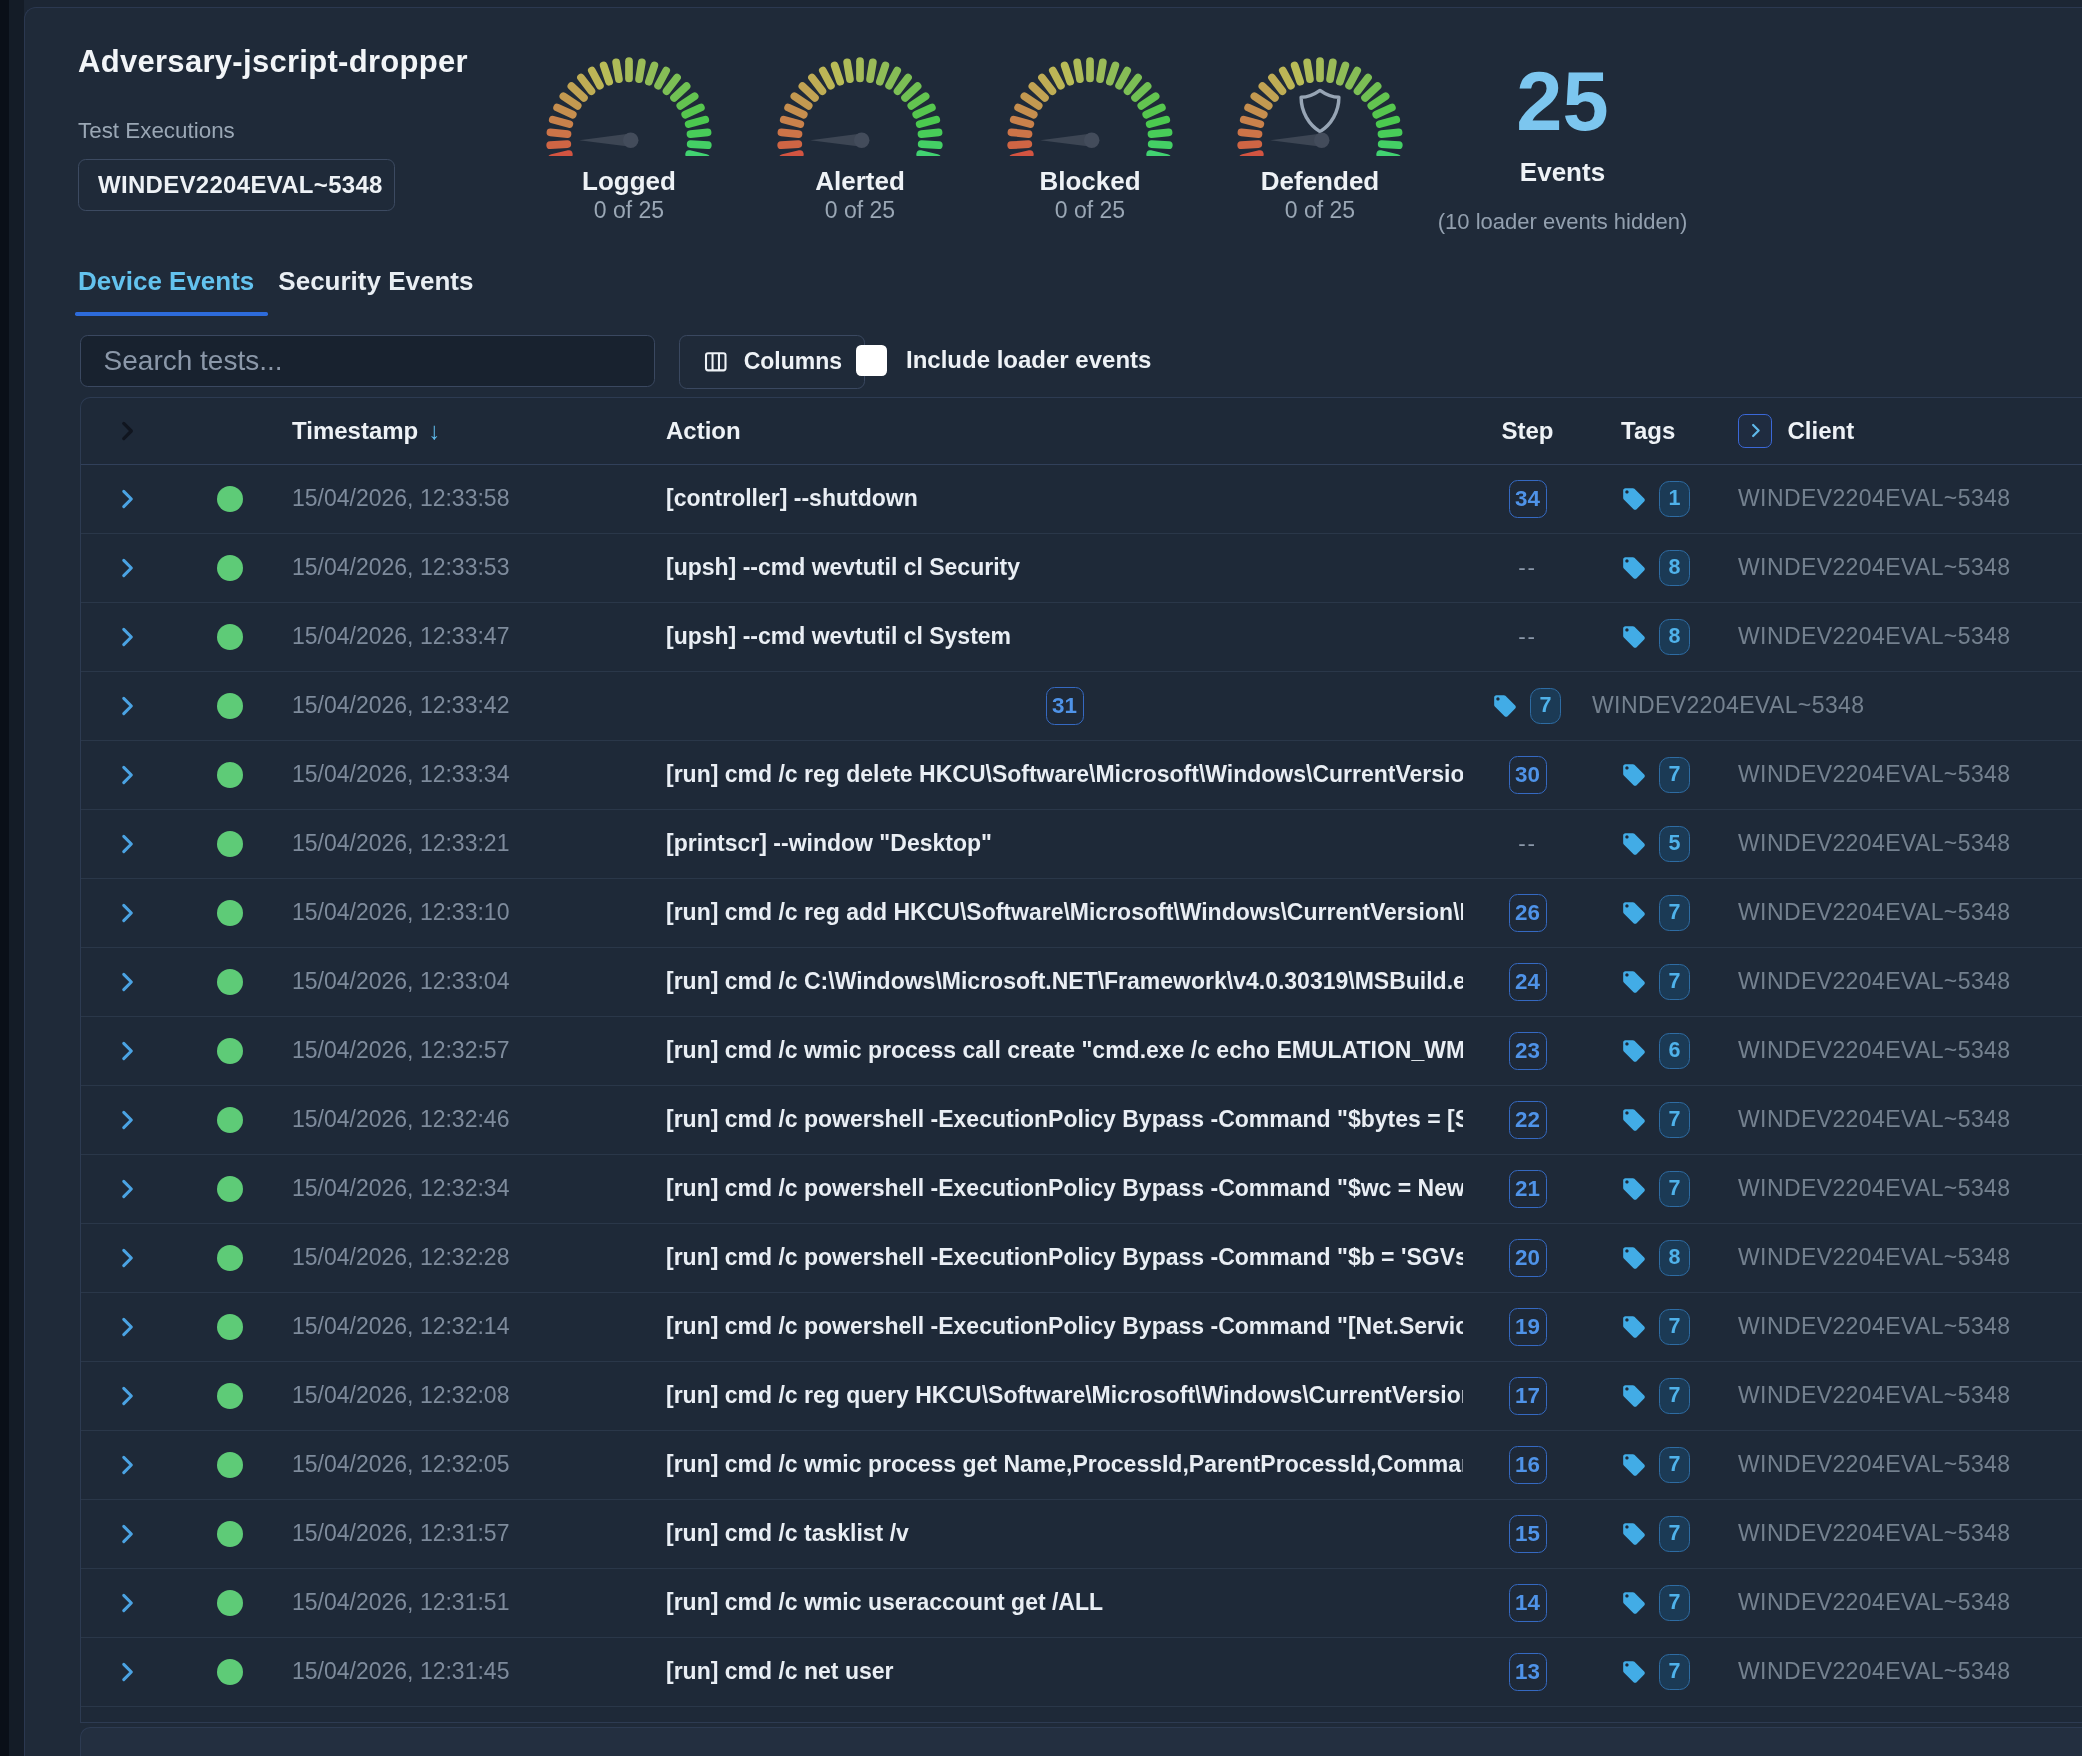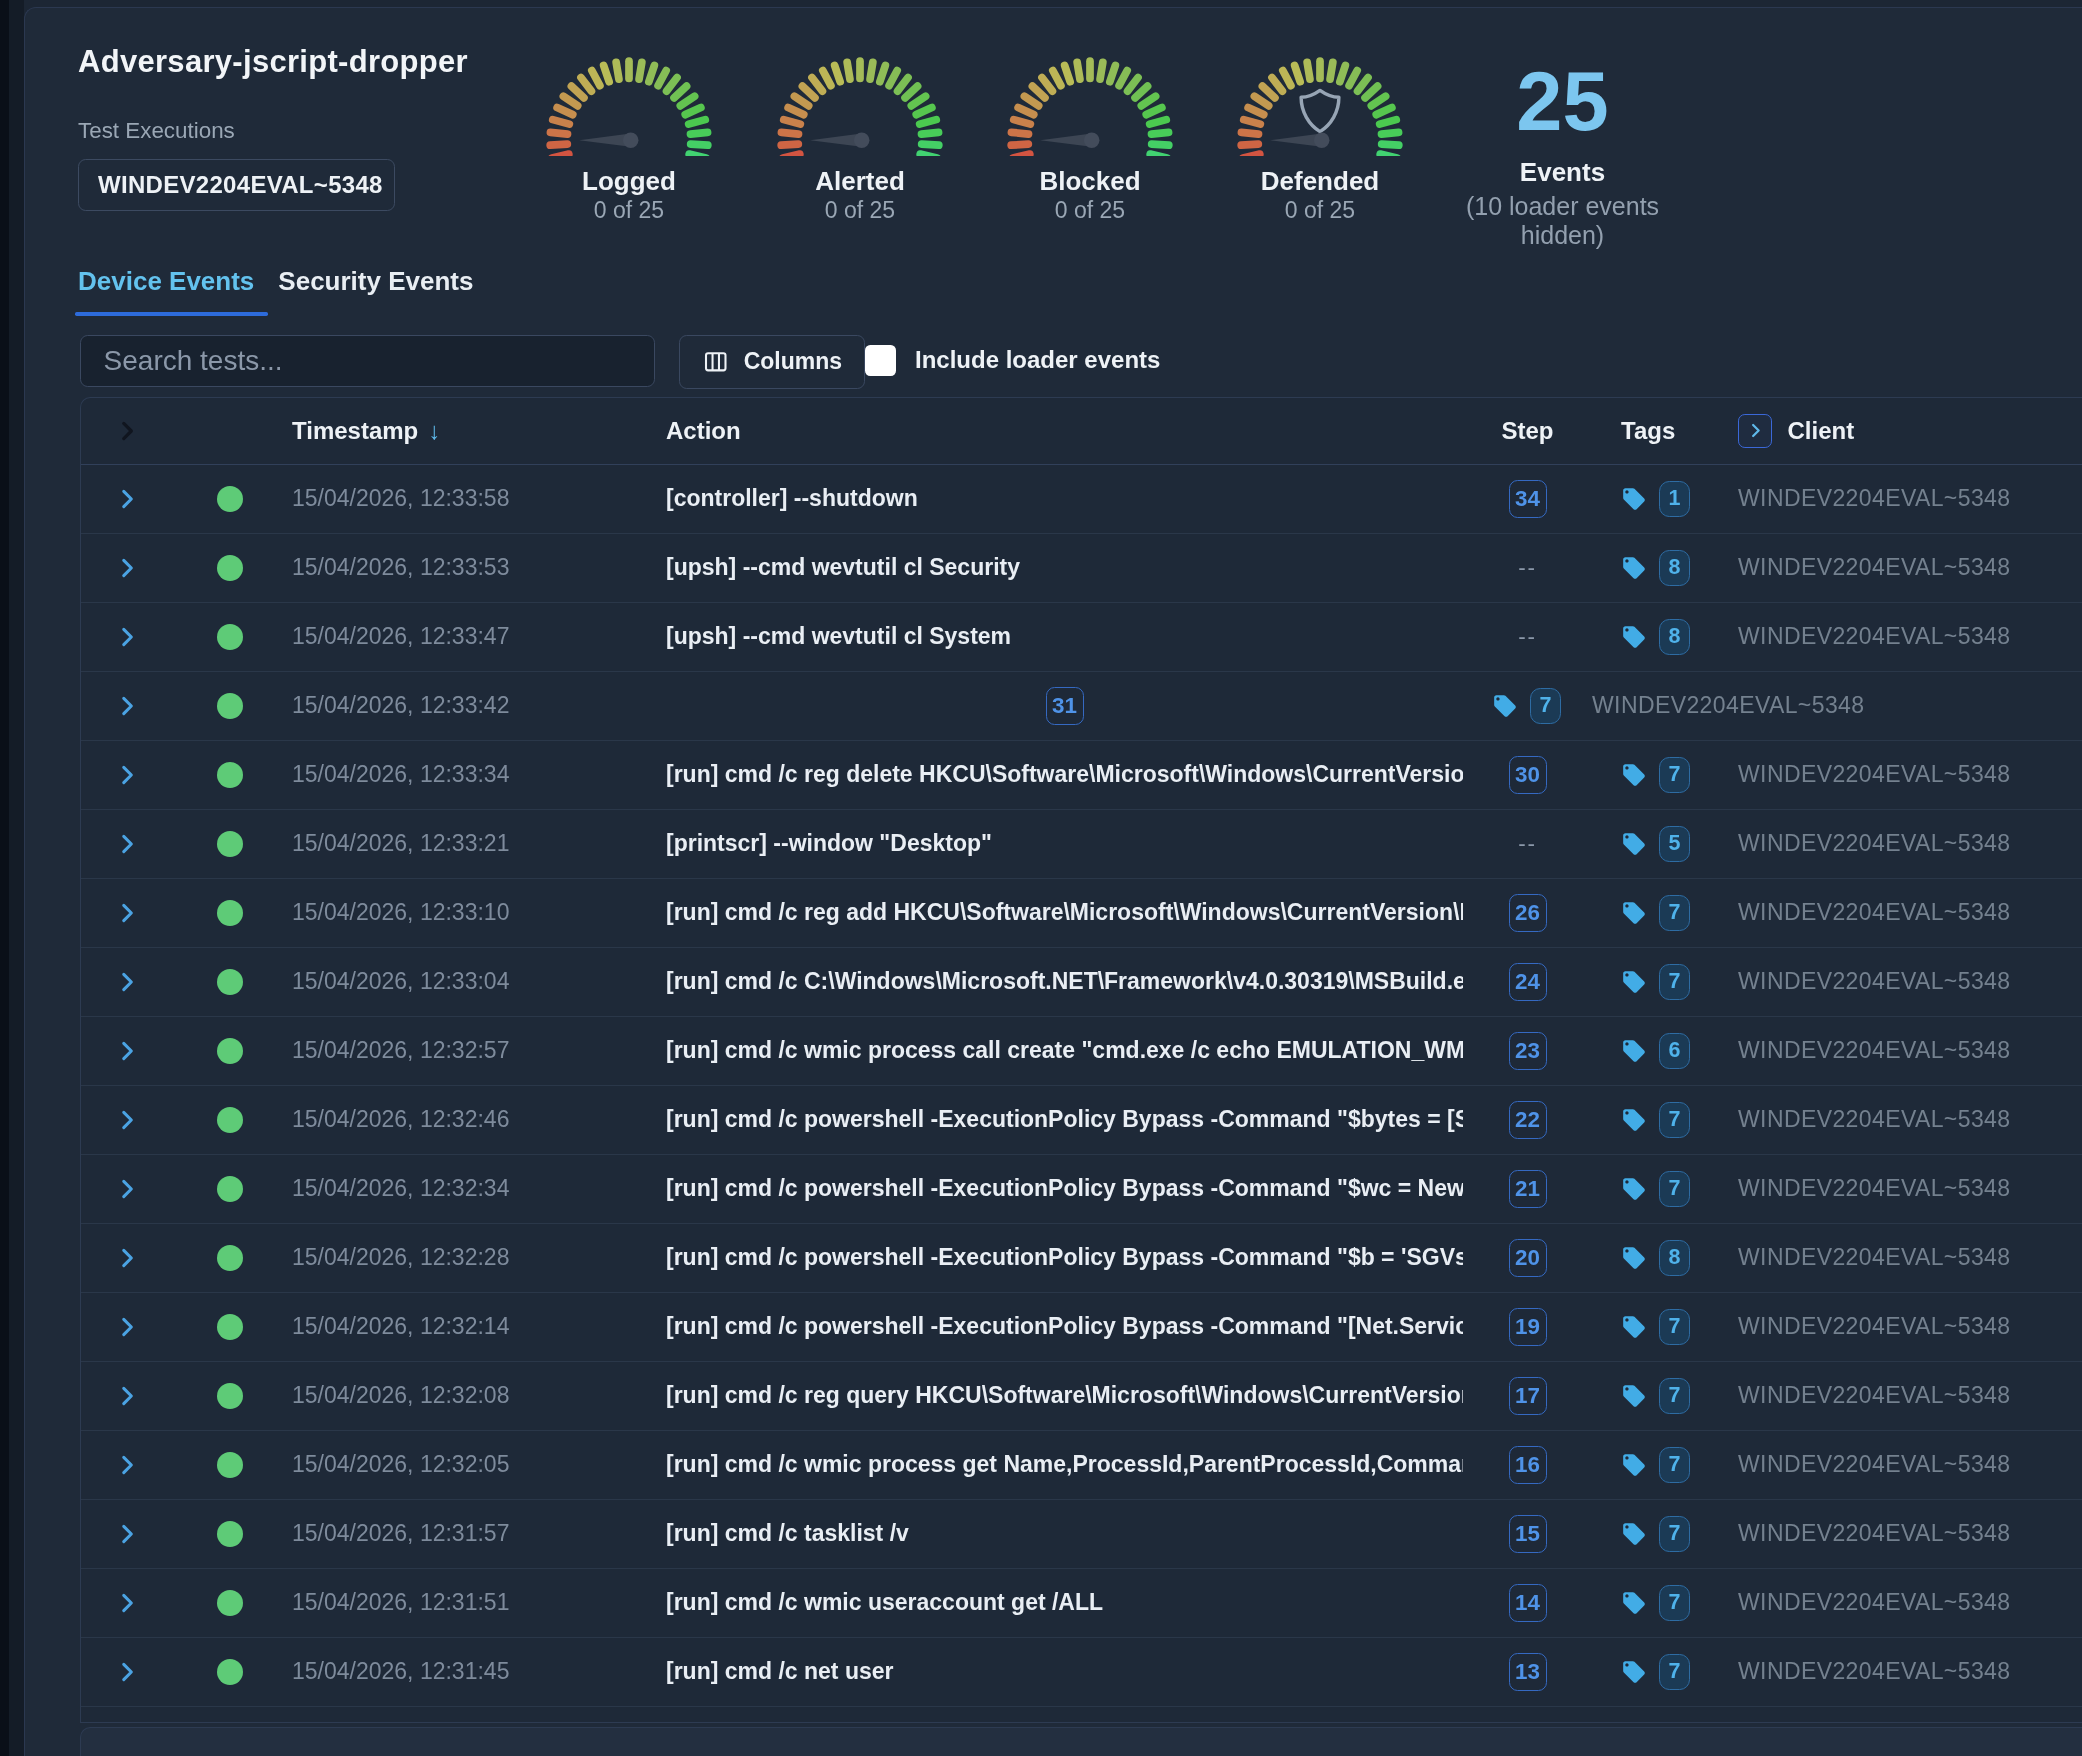--- a/index.html
+++ b/index.html
@@ -27,42 +27,42 @@
   .exec-select .val{font-size:24px;font-weight:700;color:#eef2f6;letter-spacing:0.3px;}
   .chev-down{width:22.4px;height:22.4px;}
   
   .gauge{position:absolute;top:34px;width:206px;text-align:center;}
   .gauge svg.dial{width:206px;height:114px;display:block;}
   .gauge .glabel{margin-top:10.3px;font-size:26px;font-weight:700;color:#eef2f6;}
   .gauge .gvalue{margin-top:0;font-size:23px;color:#9aa7b5;}
   .events-summary{position:absolute;top:52px;width:275px;text-align:center;}
   .events-count{font-size:83px;line-height:83px;font-weight:700;color:#7cc6ef;}
   .events-label{margin-top:13.8px;font-size:26px;font-weight:700;color:#eef2f6;}
-  .events-note{margin-top:4px;font-size:25px;color:#93a0af;}
+  .events-note{margin-top:21px;font-size:22px;color:#93a0af;}
   
   .tabs{position:absolute;left:53px;top:258px;display:flex;gap:24px;text-align:center;}
   .tab{font-size:26px;font-weight:700;color:#e9eef3;padding-bottom:19px;cursor:pointer;position:relative;}
   .tab.active{color:#63c2ee;}
   .tab.active::after{content:"";position:absolute;left:-3.4px;right:-13.8px;bottom:0;height:4.3px;background:#2d6bdb;border-radius:1.7px;}
   
   .search-box{
     position:absolute;left:55px;top:327px;width:575px;height:52px;background:#18222f;border:0.9px solid #3a4860;border-radius:7.7px;
     display:flex;align-items:center;padding:0 20.6px;box-sizing:border-box;
   }
   .search-box input{
     background:transparent;border:0;outline:0;width:100%;font-size:28px;color:#dfe6ee;
     font-family:"Liberation Sans","DejaVu Sans",sans-serif;
   }
   .search-box input::placeholder{color:#8b98a9;opacity:1;}
   .columns-btn{
     position:absolute;left:654px;top:327px;height:52px;padding:0 22.4px;border:0.9px solid #3a4860;border-radius:7.7px;
     display:flex;align-items:center;gap:13.8px;cursor:pointer;background:transparent;
   }
   .columns-btn .lbl{font-size:23px;font-weight:600;color:#eef2f6;}
-  .loader-toggle{position:absolute;left:831px;top:337px;display:flex;align-items:center;gap:19px;cursor:pointer;margin-left:9px;}
+  .loader-toggle{position:absolute;left:831px;top:337px;display:flex;align-items:center;gap:19px;cursor:pointer;}
   .checkbox{width:31px;height:31px;background:#ffffff;border-radius:5.2px;}
   .loader-toggle .lbl{font-size:24px;font-weight:600;color:#eef2f6;}
   
   .table-card{
     position:absolute;left:55px;top:389px;right:0;bottom:34px;
     border:0.9px solid #2d3b52;border-right:0;border-radius:10.3px 0 0 0;
     background:#1e2938;box-sizing:border-box;overflow:hidden;
   }
   .trow{
     display:grid;grid-template-columns:86px 99px 374px 1fr 129px 146px 344px;

